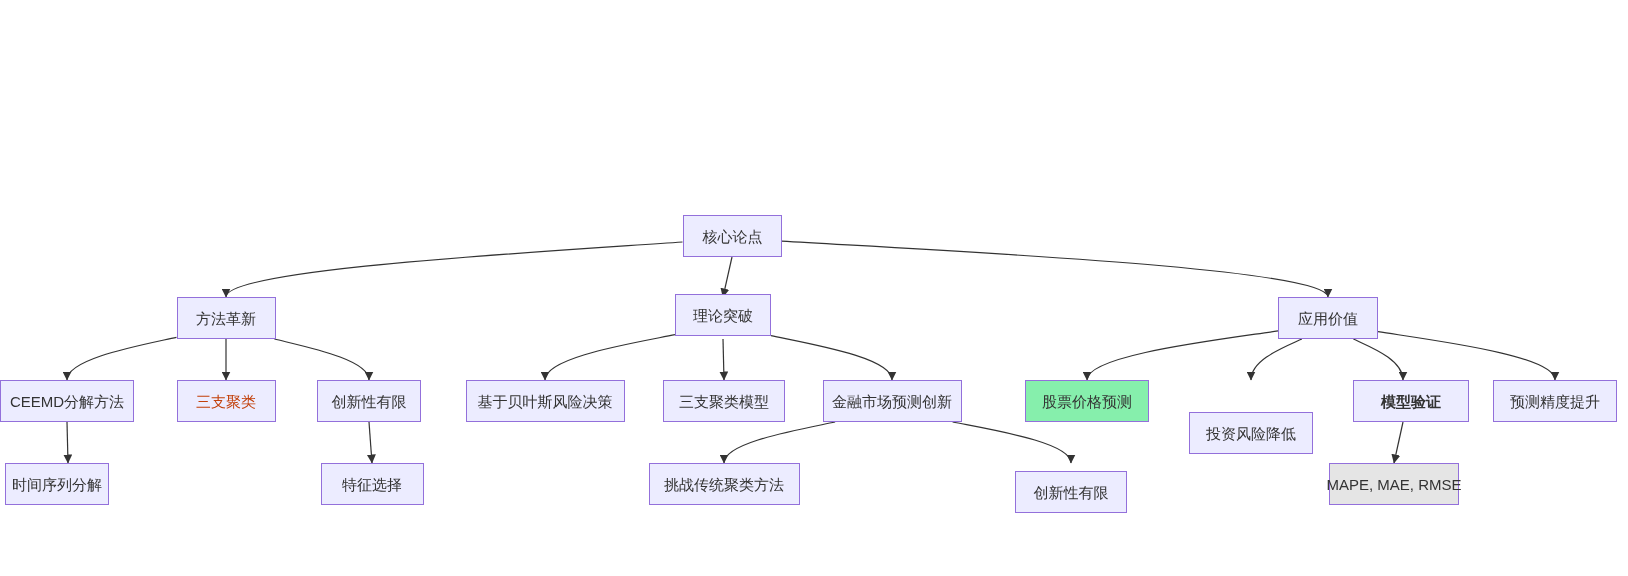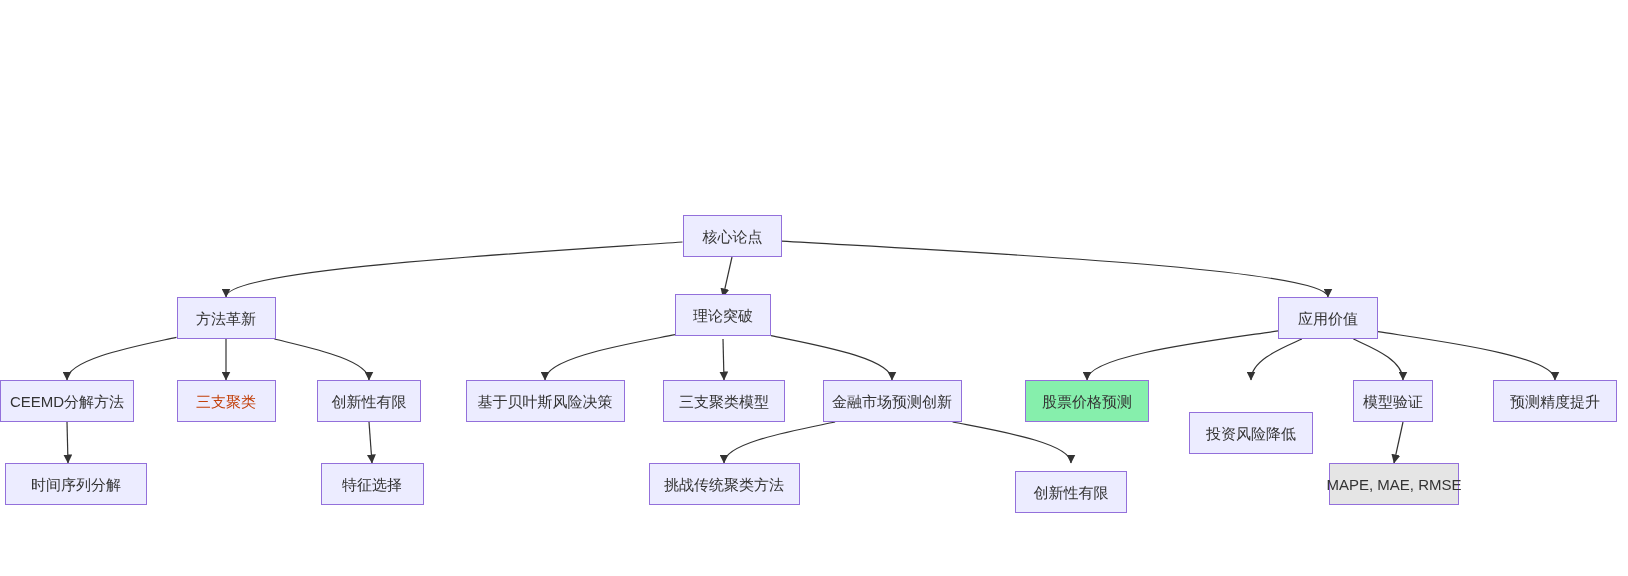--- a/index.html
+++ b/index.html
@@ -99,27 +99,27 @@
       </div>
       <div class="node" style="left: 822.5px; top: 380px; width: 139px; background: rgb(236, 236, 255); border-color: rgb(147, 112, 219); color: rgb(51, 51, 51);">
         <span>金融市场预测创新</span>
       </div>
       <div class="node" style="left: 1025px; top: 380px; width: 124px; background: #86efac; border-color: rgb(147, 112, 219); color: rgb(51, 51, 51);">
         <span>股票价格预测</span>
       </div>
       <div class="node" style="left: 1189px; top: 380px; width: 124px; background: rgb(236, 236, 255); border-color: rgb(147, 112, 219); color: rgb(51, 51, 51); margin-top: 32px;">
         <span>投资风险降低</span>
       </div>
-      <div class="node" style="left: 1353px; top: 380px; width: 80px; background: rgb(236, 236, 255); border-color: rgb(147, 112, 219); color: rgb(51, 51, 51);">
+      <div class="node" style="left: 1353px; top: 380px; width: 116px; background: rgb(236, 236, 255); border-color: rgb(147, 112, 219); color: rgb(51, 51, 51); font-weight: bold;">
         <span>模型验证</span>
       </div>
       <div class="node" style="left: 1493px; top: 380px; width: 124px; background: rgb(236, 236, 255); border-color: rgb(147, 112, 219); color: rgb(51, 51, 51);">
         <span>预测精度提升</span>
       </div>
-      <div class="node" style="left: 5px; top: 463px; width: 142px; background: rgb(236, 236, 255); border-color: rgb(147, 112, 219); color: rgb(51, 51, 51);">
+      <div class="node" style="left: 5px; top: 463px; width: 104px; background: rgb(236, 236, 255); border-color: rgb(147, 112, 219); color: rgb(51, 51, 51);">
         <span>时间序列分解</span>
       </div>
       <div class="node" style="left: 320.5px; top: 463px; width: 103px; background: rgb(236, 236, 255); border-color: rgb(147, 112, 219); color: rgb(51, 51, 51);">
         <span>特征选择</span>
       </div>
       <div class="node" style="left: 648.5px; top: 463px; width: 151px; background: rgb(236, 236, 255); border-color: rgb(147, 112, 219); color: rgb(51, 51, 51);">
         <span>挑战传统聚类方法</span>
       </div>
       <div class="node" style="left: 1015px; top: 463px; width: 112px; background: rgb(236, 236, 255); border-color: rgb(147, 112, 219); color: rgb(51, 51, 51); margin-top: 8px;">
         <span>创新性有限</span>

